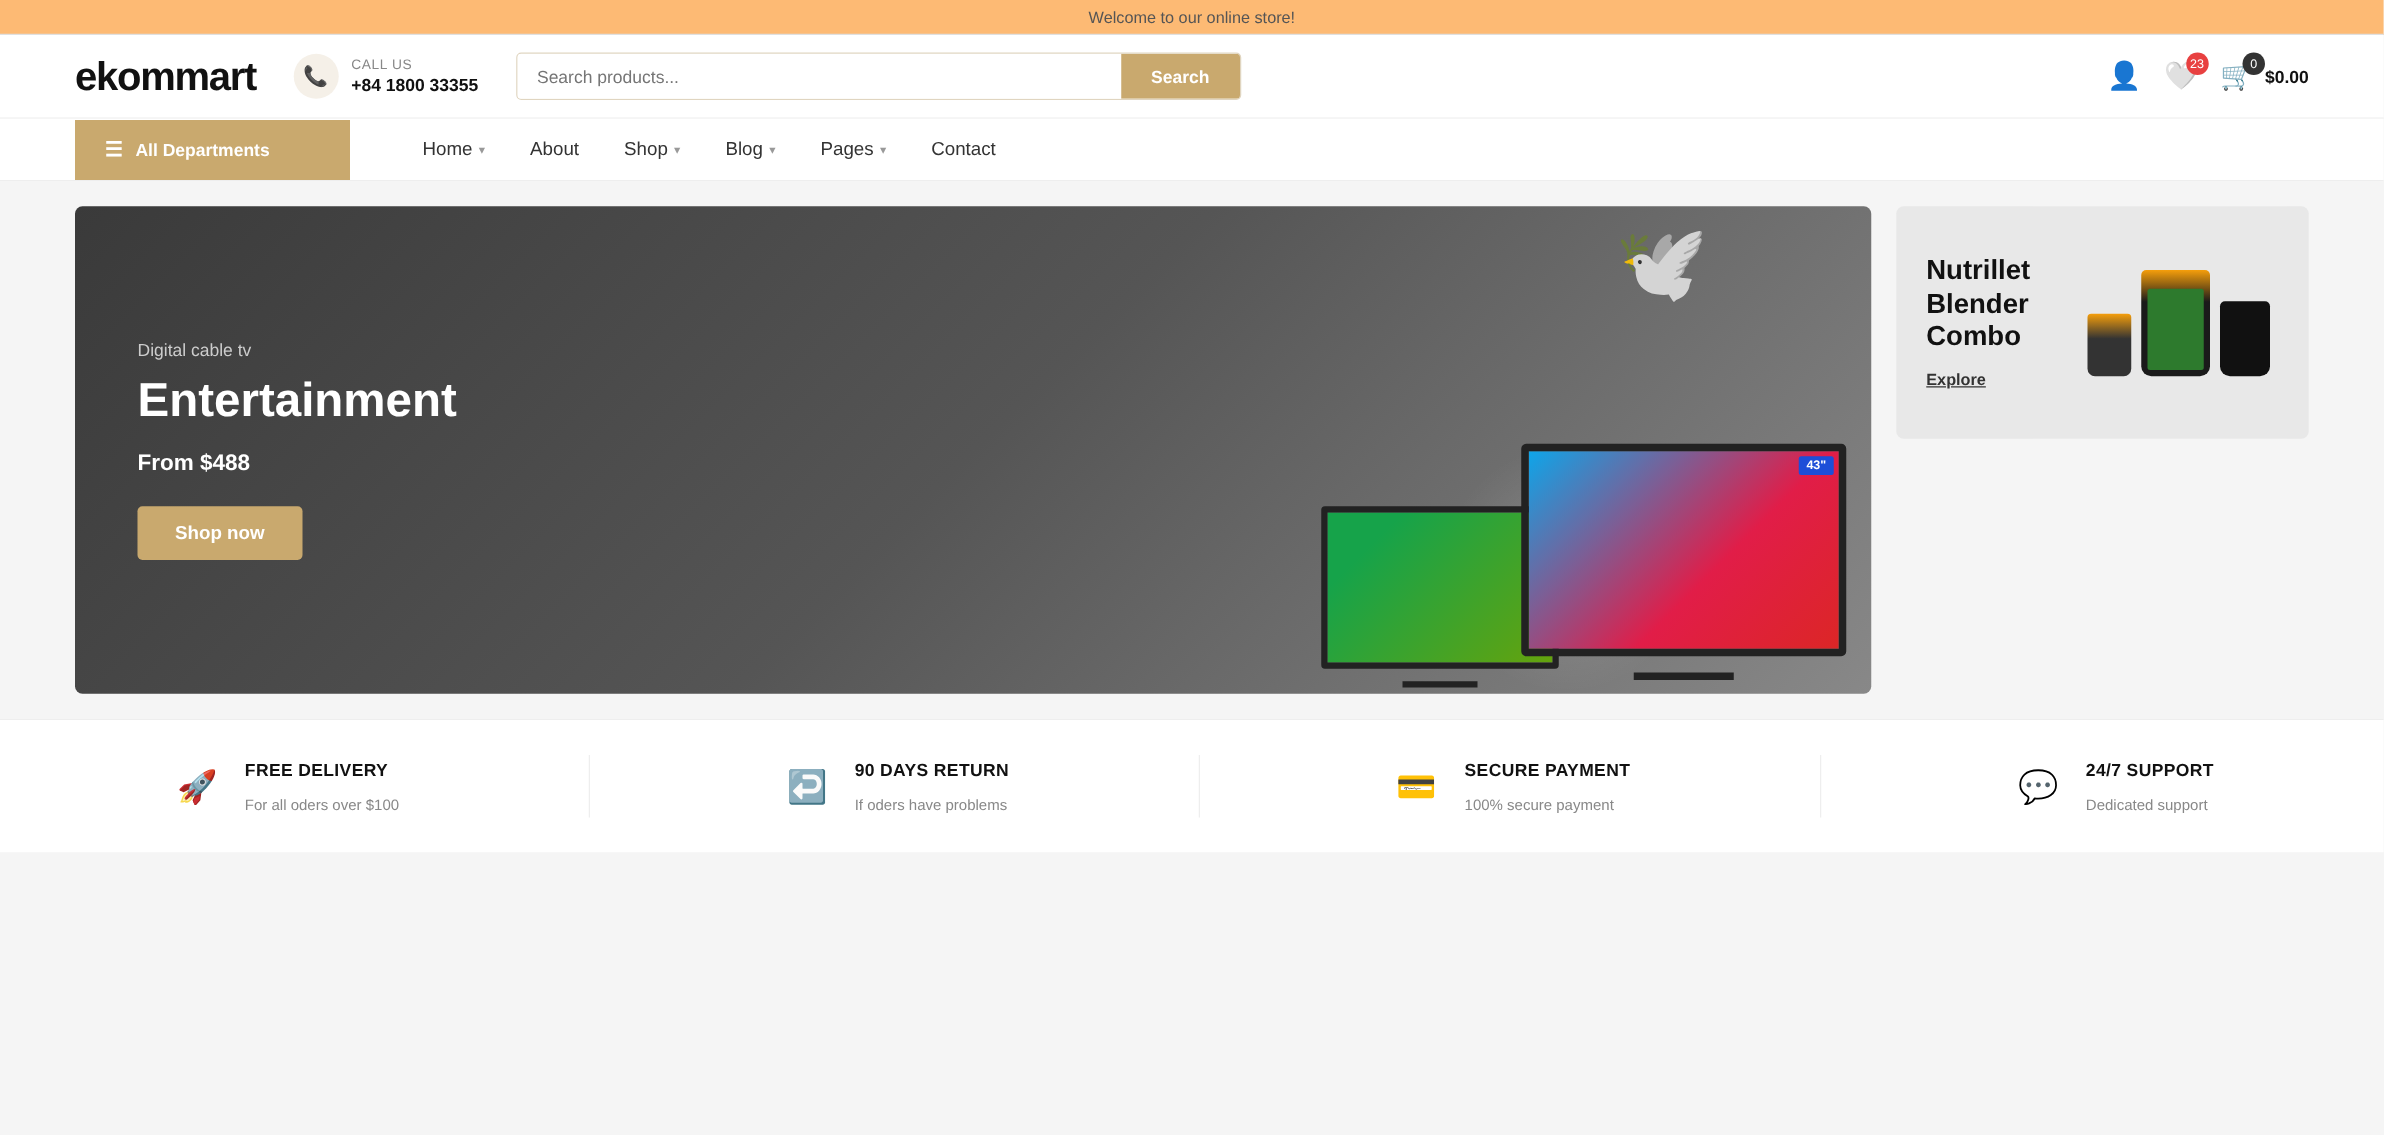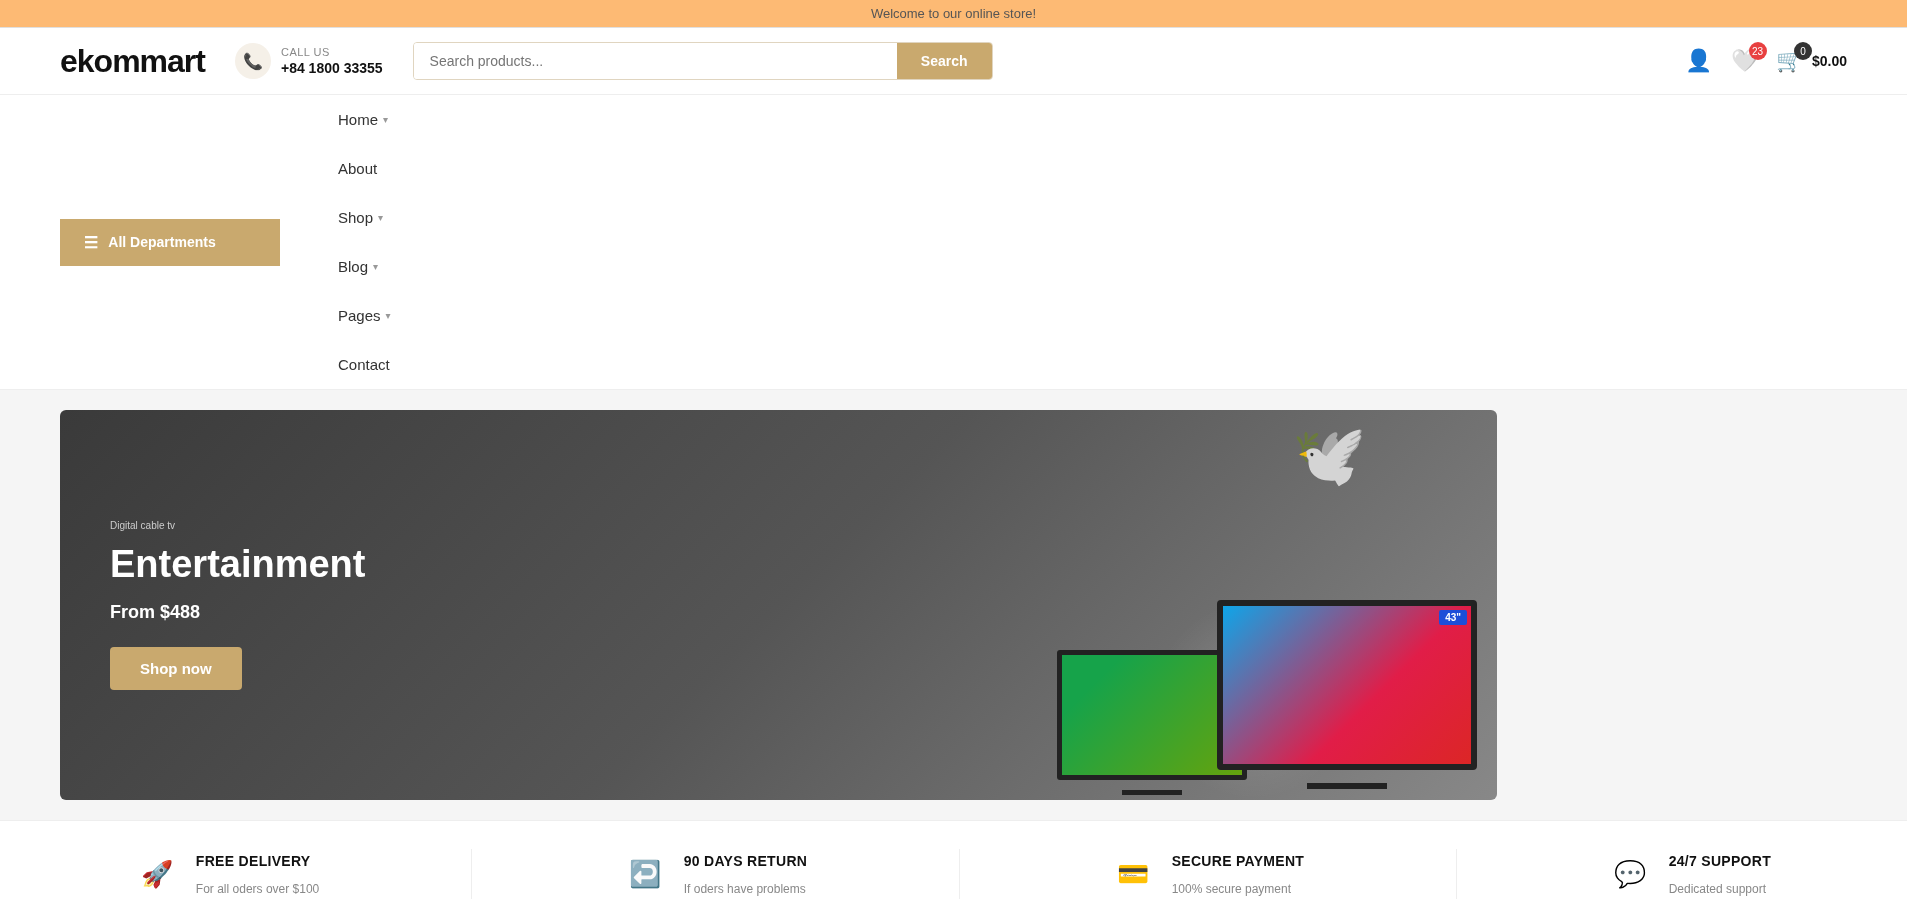--- a/index.html
+++ b/index.html
@@ -128,21 +128,20 @@
       gap: 10px;
       cursor: pointer;
       min-width: 220px;
     }
     .hamburger { font-size: 16px; }
     .nav-links {
       display: flex;
       align-items: flex-start;
       gap: 0;
       margin-left: 40px;
-      flex-direction: column;
     }
     .nav-item {
       padding: 16px 18px;
       font-size: 15px;
       color: #333;
       cursor: pointer;
       display: flex;
       align-items: center;
       gap: 5px;
       font-weight: 500;
@@ -167,21 +166,21 @@
       position: relative;
       display: flex;
       align-items: center;
     }
     .hero-content {
       padding: 40px 50px;
       color: #fff;
       z-index: 2;
       position: relative;
     }
-    .hero-sub { font-size: 10px; color: #ccc; margin-bottom: 12px; }
+    .hero-sub { font-size: 14px; color: #ccc; margin-bottom: 12px; }
     .hero-title { font-size: 38px; font-weight: 900; line-height: 1.15; margin-bottom: 16px; }
     .hero-price { font-size: 18px; margin-bottom: 24px; }
     .hero-price span { font-weight: 700; }
     .shop-now-btn {
       background: #c9a96e;
       color: #fff;
       border: none;
       padding: 13px 30px;
       font-size: 15px;
       font-weight: 600;
@@ -499,20 +498,37 @@
         <div class="tv-screen-large">
           <span class="tv-badge">43"</span>
         </div>
       </div>
     </div>
   </div>
 
   <div class="side-banners">
 
 
+    <div class="side-banner banner-gray">
+      <div class="banner-text">
+        <h3>
+          <span>Nutrillet</span><br>
+          <span>Blender</span><br>
+          <span>Combo</span>
+        </h3>
+        <a>Explore</a>
+      </div>
+      <div class="banner-img">
+        <div class="blender-group">
+          <div class="blender-small"></div>
+          <div class="blender-main"></div>
+          <div class="blender-cup"></div>
+        </div>
+      </div>
+    </div>
 
   </div>
 </div>
 
 <div class="features">
   <div class="feature">
     <div class="feature-icon">🚀</div>
     <div class="feature-text">
       <h4>FREE DELIVERY</h4>
       <p>For all oders over $100</p>

